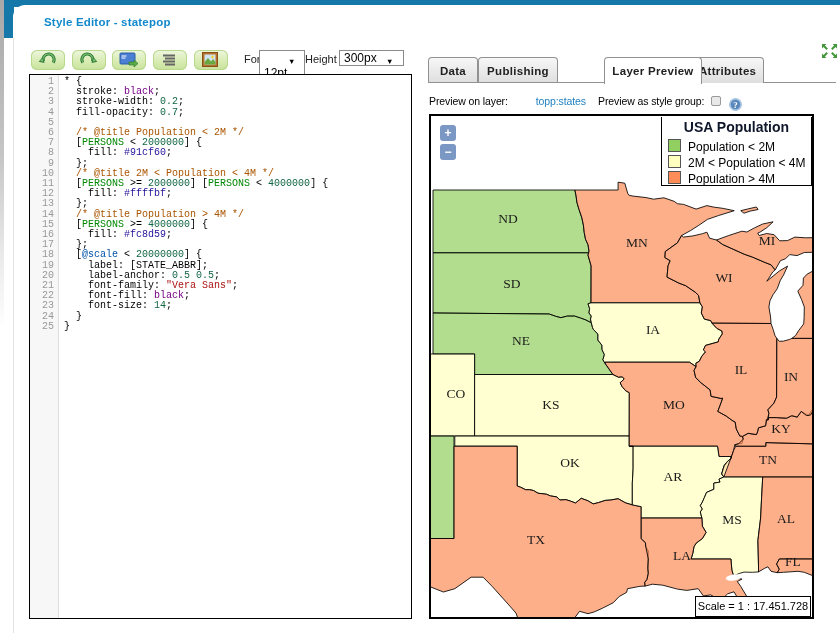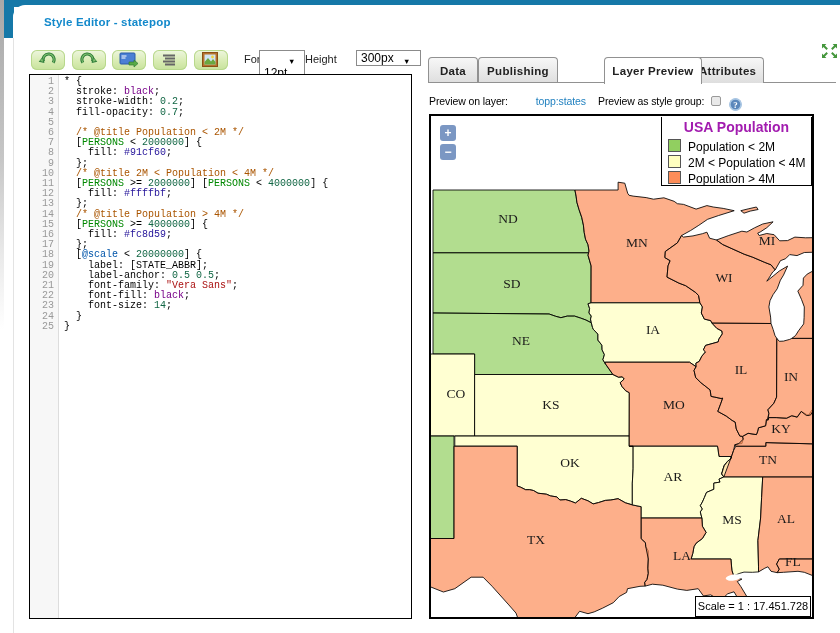--- a/index.html
+++ b/index.html
@@ -14,21 +14,21 @@
 #panelshadow{left:13px;top:38px;width:1px;height:595px;background:#e3e3e3;}
 #title{left:21px;top:16px;font-size:11.5px;font-weight:bold;color:#1389cb;letter-spacing:0.2px;margin-left:23px;}
 
 .tbtn{position:absolute;top:50px;width:34px;height:20px;border-radius:6px;
   background:linear-gradient(#eef6e0,#d9ecb4 55%,#c7e29c);box-shadow:inset 0 0 0 1px #b8d88c;}
 .tbtn svg{position:absolute;left:7px;top:2px;}
 #lblFont{left:236px;top:53px;font-size:11px;color:#222;padding-left:8px;}
 #selFont{left:259px;top:50px;width:40px;height:14px;border:1px solid #8b8b8b;background:#fff;
   font-size:12px;color:#000;padding:15px 0 0 4px;line-height:15px;}
 #lblHeight{left:305px;top:53px;font-size:11px;color:#222;}
-#selHeight{left:356px;top:50px;width:59px;height:14px;border:1px solid #8b8b8b;background:#fff;
+#selHeight{left:339px;top:50px;width:59px;height:14px;border:1px solid #8b8b8b;background:#fff;
   font-size:12px;color:#000;padding:0 0 0 4px;line-height:15px;}
 .selarrow{position:absolute;font-size:7.5px;color:#000;top:3px;}
 
 #editor{left:29px;top:74px;width:381px;height:543px;border:1px solid #000;background:#fff;}
 #gutter{position:absolute;left:0;top:0;width:28px;height:543px;background:#f7f7f7;
   border-right:1px solid #ddd;}
 #lnums{position:absolute;left:0;top:2px;width:24px;text-align:right;
   font-family:"Liberation Mono",monospace;font-size:10px;line-height:10.2px;color:#999;}
 #code{position:absolute;left:34px;top:2px;font-family:"Liberation Mono",monospace;
   font-size:10px;line-height:10.2px;color:#000;white-space:pre;}
@@ -45,21 +45,21 @@
 #prevrow2{position:absolute;left:598px;top:95px;font-size:10.5px;color:#000;letter-spacing:-0.1px;}
 #prevrow a{color:#2382c0;text-decoration:none;padding-left:25px;}
 #checkbox{left:711px;top:96px;width:8px;height:8px;border:1px solid #999;background:#e9e9e9;
   border-radius:2px;}
 
 #map{left:429px;top:114px;width:381px;height:501px;border:2px solid #000;background:#fff;overflow:hidden;}
 .zoombtn{position:absolute;left:9px;width:16px;height:16px;background:#7b97c3;color:#fff;
   border-radius:3px;text-align:center;font-size:12px;font-weight:bold;line-height:16px;}
 #legend{position:absolute;left:230px;top:1px;width:149px;height:68px;background:#fff;
   border:1px solid #000;border-top:none;}
-#legend .lt{text-align:center;font-weight:bold;font-size:14px;margin-top:2px;color:#a21caf;}
+#legend .lt{text-align:center;font-weight:bold;font-size:14px;margin-top:2px;color:#0f172a;}
 .lrow{position:absolute;left:6px;font-size:12px;color:#000;}
 .sw{display:inline-block;width:11px;height:11px;border:1px solid #555;margin-right:7px;
   vertical-align:-1px;}
 #scalebox{position:absolute;left:264px;top:480px;width:114px;height:19px;background:#fff;
   border:1px solid #000;font-size:11px;text-align:center;line-height:19px;color:#000;white-space:nowrap;}
 </style>
 </head>
 <body>
 <div id="stage">
   <div class="abs" id="graystrip"></div>

